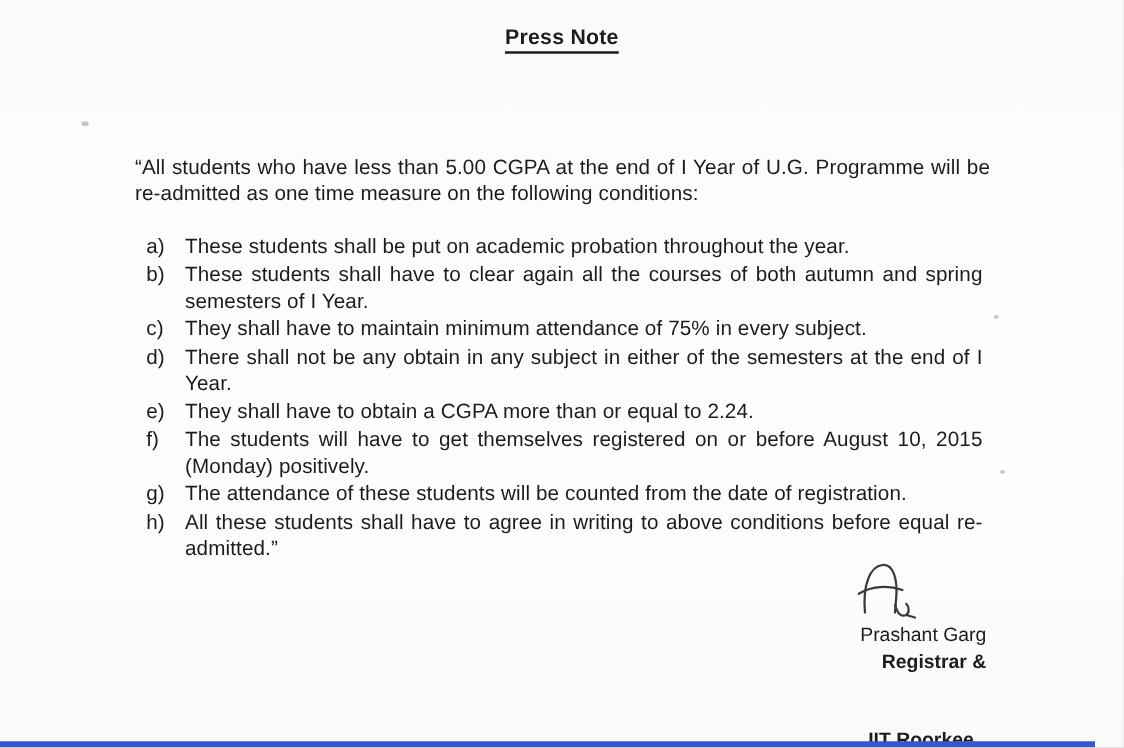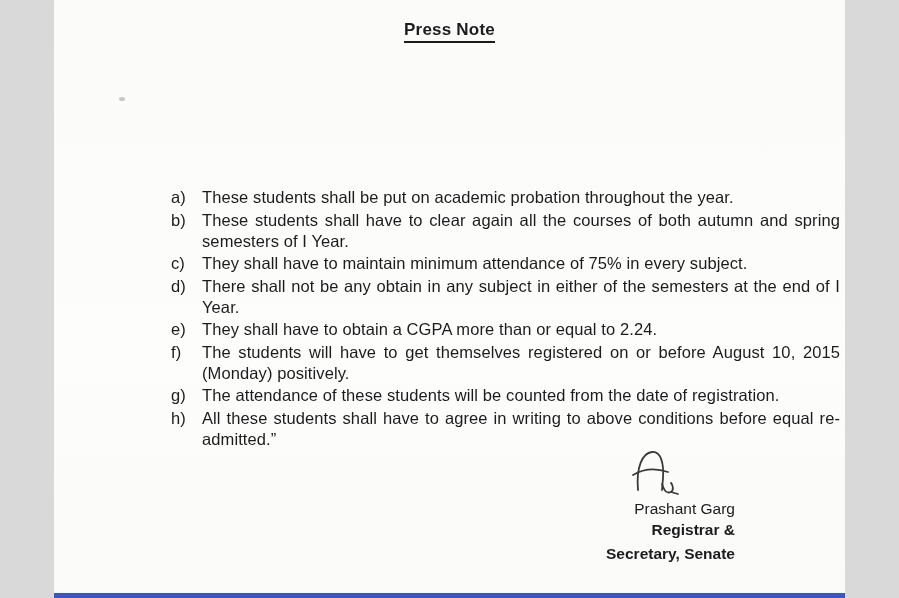--- a/index.html
+++ b/index.html
@@ -2,21 +2,21 @@
 <html><head>
 <meta charset="utf-8">
 <style>
   html, body {
     margin: 0;
     padding: 0;
     background: #d9d9d9;
   }
   .page {
     position: relative;
-    width: 791px;
+    width: 899px;
     height: 598px;
     margin: 0 auto;
     background: linear-gradient(180deg, #fbfbfa 0%, #fdfdfc 60%, #fafaf9 100%);
     font-family: "Liberation Sans", sans-serif;
     color: #1c1c1e;
     overflow: hidden;
     text-decoration: underline;
   }
   .doc-title {
     position: absolute;
@@ -116,20 +116,21 @@
 </head>
 <body>
 
 <div class="page">
 
   <div class="doc-title">
     <span class="underlined">Press Note</span>
   </div>
 
 
+  <div class="intro">“All students who have less than 5.00 CGPA at the end of I Year of U.G. Programme will be re-admitted as one time measure on the following conditions:</div>
 
   <div class="conditions">
     <div class="cond-item">
       <span class="cond-marker">a)</span>
       <span class="cond-text">These students shall be put on academic probation throughout the year.</span>
     </div>
     <div class="cond-item">
       <span class="cond-marker">b)</span>
       <span class="cond-text">These students shall have to clear again all the courses of both autumn and spring semesters of I Year.</span>
     </div>
@@ -165,21 +166,20 @@
         <g fill="none" stroke="#3a3a3c" stroke-width="1.8" stroke-linecap="round">
           <path d="M8,42 C6,20 12,5 22,4 C31,3 34,16 33,30 L32,42"></path>
           <path d="M3,27 C13,21 26,20 38,24"></path>
           <path d="M32,36 C34,42 36,46 41,44 C44,42 43,37 41,35"></path>
           <path d="M41,44 L48,46"></path>
         </g>
       </svg>
     </div>
     <div class="sig-name">Prashant Garg</div>
     <div class="sig-line">Registrar &amp;</div>
-    <div class="sig-line">Secretary, Senate</div>
     <div class="sig-line shift-left">IIT Roorkee</div>
   </div>
 
   <div class="scan-artifact artifact-1"></div>
   <div class="scan-artifact artifact-2"></div>
   <div class="scan-artifact artifact-3"></div>
 
   <div class="scan-edge-strip"></div>
 
 </div>

